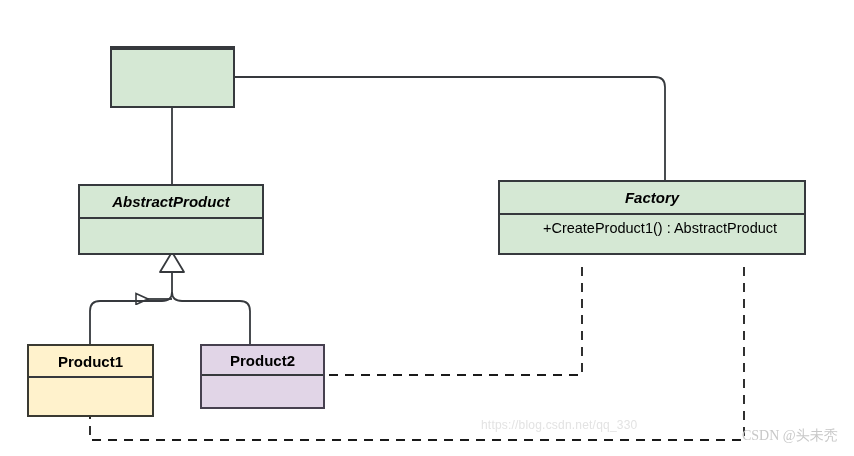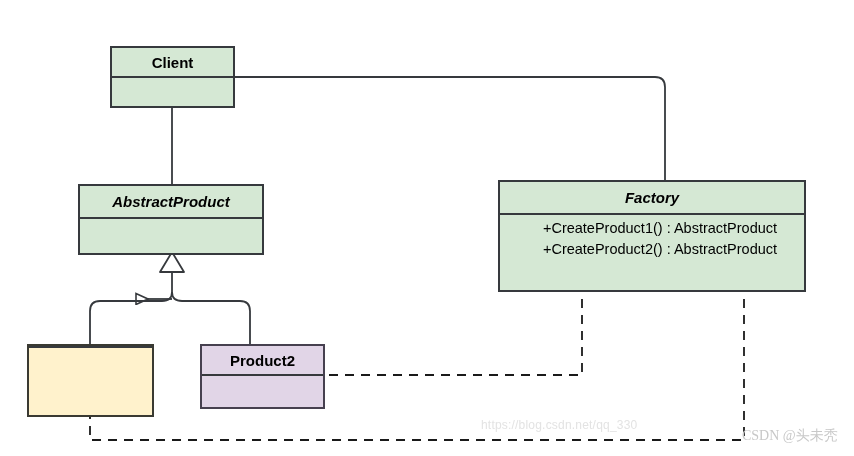--- a/index.html
+++ b/index.html
@@ -126,38 +126,37 @@
     <g>
       <path d="M 582 267 L 582 375 L 322 375" fill="none" stroke="#1a1a1a" stroke-width="1.8" stroke-dasharray="9 7" marker-end="url(#open-arrow)"></path>
     </g>
 
     <g>
       <path d="M 744 267 L 744 440 L 90 440 L 90 417" fill="none" stroke="#1a1a1a" stroke-width="1.8" stroke-dasharray="9 7" marker-end="url(#open-arrow)"></path>
     </g>
   </svg>
 
   <div class="uml-class green" style="left:110px; top:46px; width:125px; height:62px;">
-    <div class="uml-title bold" style="height:28px;">Client</div>
     <div class="uml-body empty"></div>
   </div>
 
   <div class="uml-class green" style="left:78px; top:184px; width:186px; height:71px;">
     <div class="uml-title bold italic" style="height:31px;">AbstractProduct</div>
     <div class="uml-body empty"></div>
   </div>
 
-  <div class="uml-class green" style="left:498px; top:180px; width:308px; height:112px;">
+  <div class="uml-class green" style="left:498px; top:180px; width:308px; height:75px;">
     <div class="uml-title bold italic" style="height:31px;">Factory</div>
     <div class="uml-body">
       <div class="uml-member">+CreateProduct1() : AbstractProduct</div>
-      <div class="uml-member">+CreateProduct2() : AbstractProduct</div>
     </div>
   </div>
 
   <div class="uml-class cream cream-b" style="left:27px; top:344px; width:127px; height:73px;">
+    <div class="uml-title bold" style="height:30px;">Product1</div>
     <div class="uml-body empty"></div>
   </div>
 
   <div class="uml-class purple purple-b" style="left:187px; top:344px; width:125px; height:65px;">
     <div class="uml-title bold" style="height:28px;">Product2</div>
     <div class="uml-body empty"></div>
   </div>
 
   <div class="wm-url">https://blog.csdn.net/qq_330</div>
   <div class="wm-tag">CSDN @头未秃</div>

